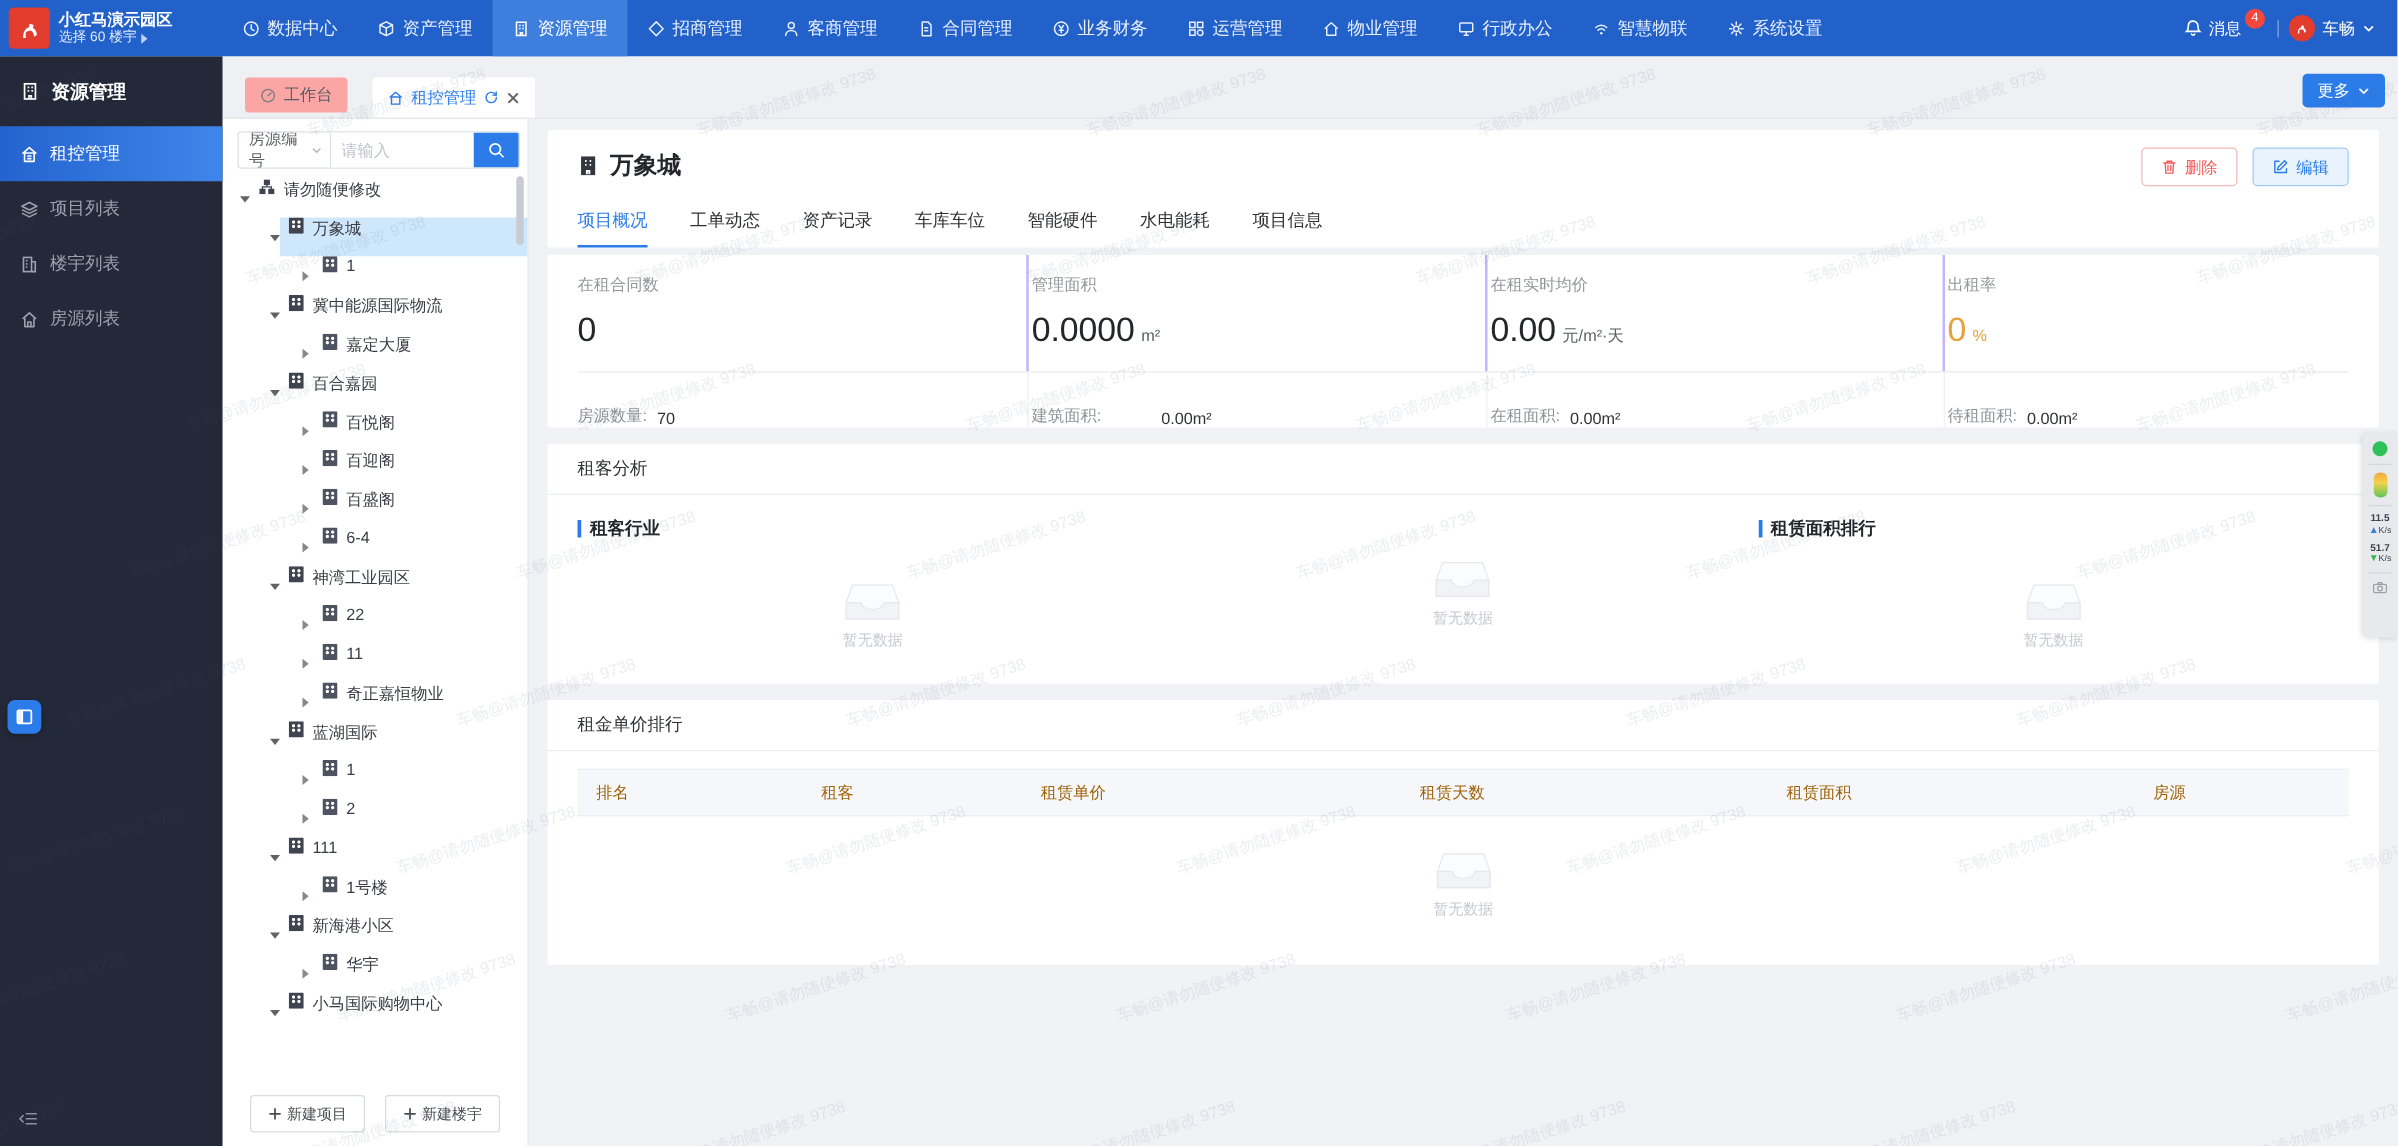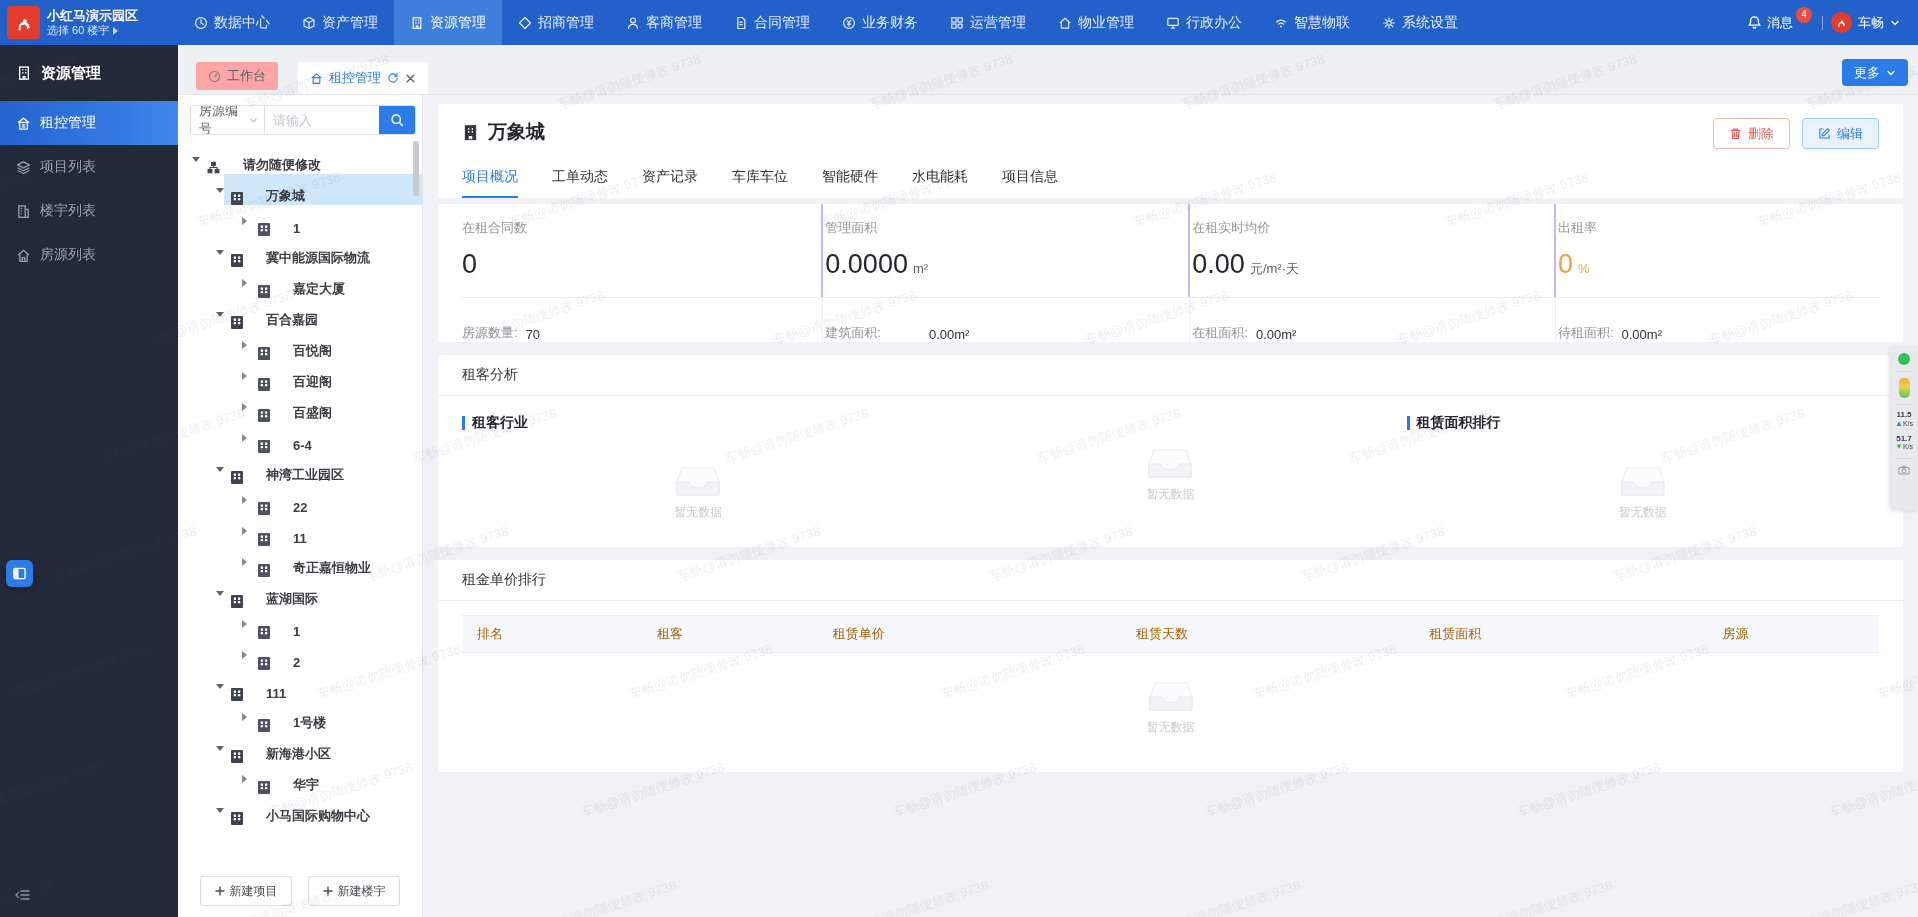--- a/index.html
+++ b/index.html
@@ -46,21 +46,21 @@
   .search-row { display:flex; margin:10px 6px 8px 12px; height:30px; border:1px solid #dcdfe6; border-radius:3px; overflow:hidden; }
   .sel-box { width:74px; display:flex; align-items:center; justify-content:space-between; padding:0 6px 0 8px; border-right:1px solid #dcdfe6; color:#5f6368; cursor:pointer; flex-shrink:0; }
   .search-input { flex:1; border:none; outline:none; padding:0 8px; font-size:13px; color:#303133; min-width:0; }
   .search-input::placeholder { color:#c0c4cc; }
   .search-btn { width:36px; background:#2b7ce9; border:none; display:flex; align-items:center; justify-content:center; cursor:pointer; flex-shrink:0; }
   .tree { margin-top:2px; }
   .tnode { display:flex; align-items:center; height:31px; cursor:pointer; }
   .tnode.lv0 { padding-left:14px; }
   .tnode.lv1 { padding-left:38px; }
   .tnode.lv2 { padding-left:62px; }
-  .tbody { flex:1; display:flex; align-items:flex-end; gap:23px; height:100%; padding-left:7px; min-width:0;font-weight:bold; }
+  .tbody { flex:1; display:flex; align-items:flex-start; gap:7px; height:100%; padding-left:7px; min-width:0; }
   .tnode.sel .tbody { background:#cfe7fb; }
   .tcaret { flex-shrink:0; width:0; height:0; }
   .tcaret.down { border:4px solid transparent; border-top:5px solid #5f6368; margin-top:5px; }
   .tcaret.right { border:4px solid transparent; border-left:5px solid #84898f; margin-left:2px; }
   .ticon { width:12px; height:13px; flex-shrink:0; border-radius:1px;
     background:
       radial-gradient(circle at 32% 28%, #fff 1px, transparent 1.6px),
       radial-gradient(circle at 68% 28%, #fff 1px, transparent 1.6px),
       radial-gradient(circle at 32% 55%, #fff 1px, transparent 1.6px),
       radial-gradient(circle at 68% 55%, #fff 1px, transparent 1.6px),

